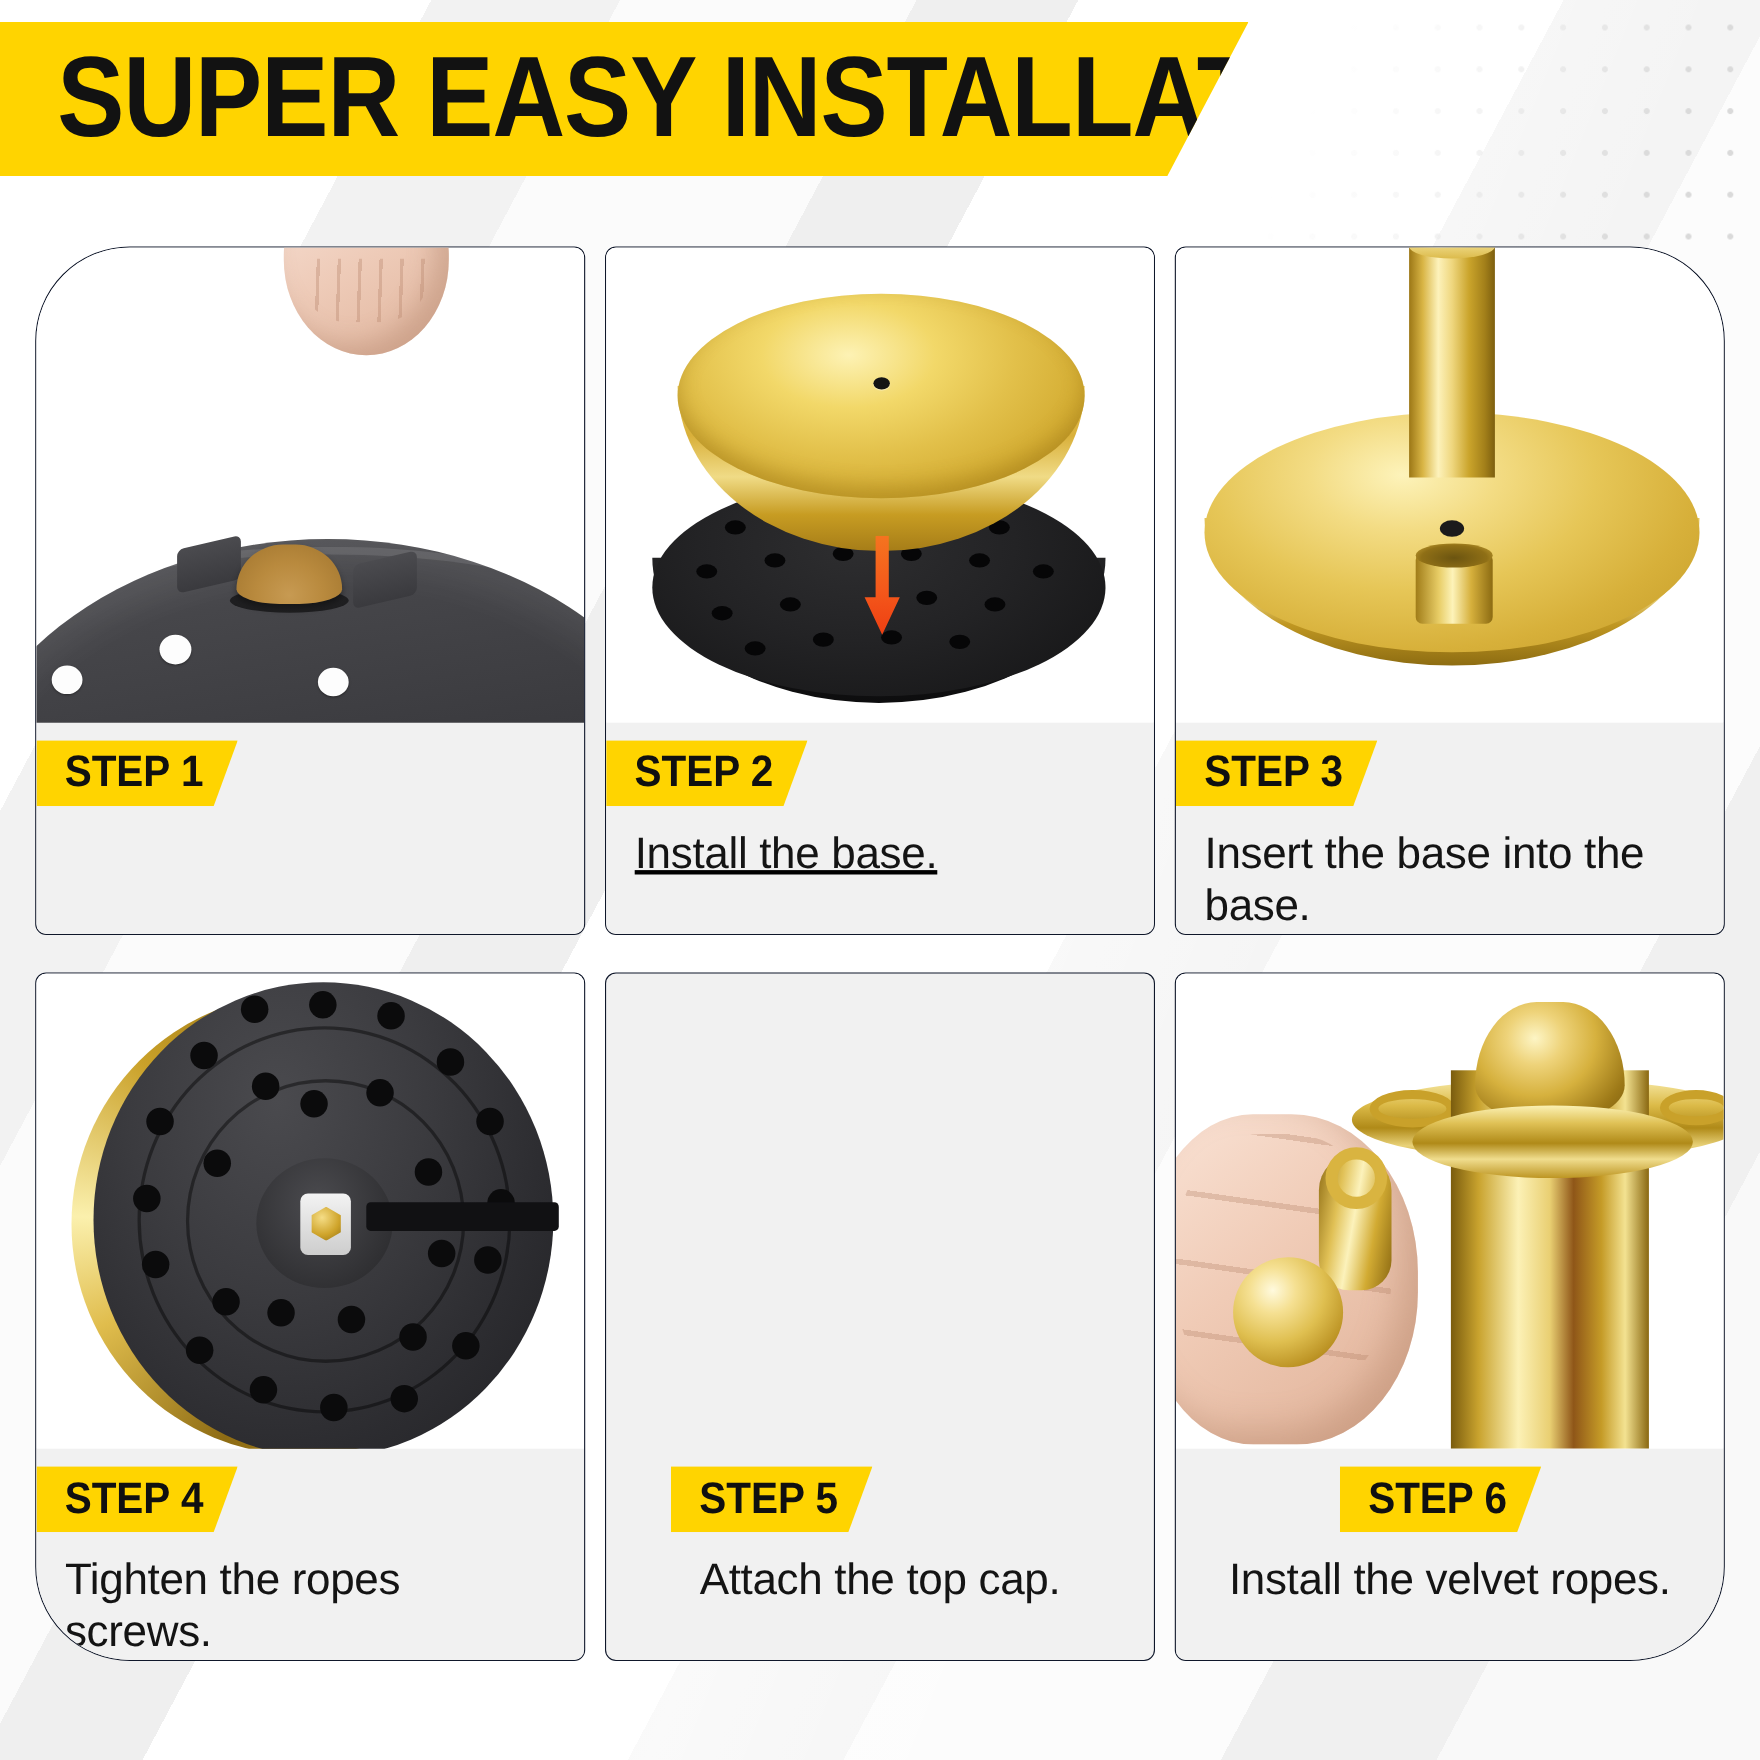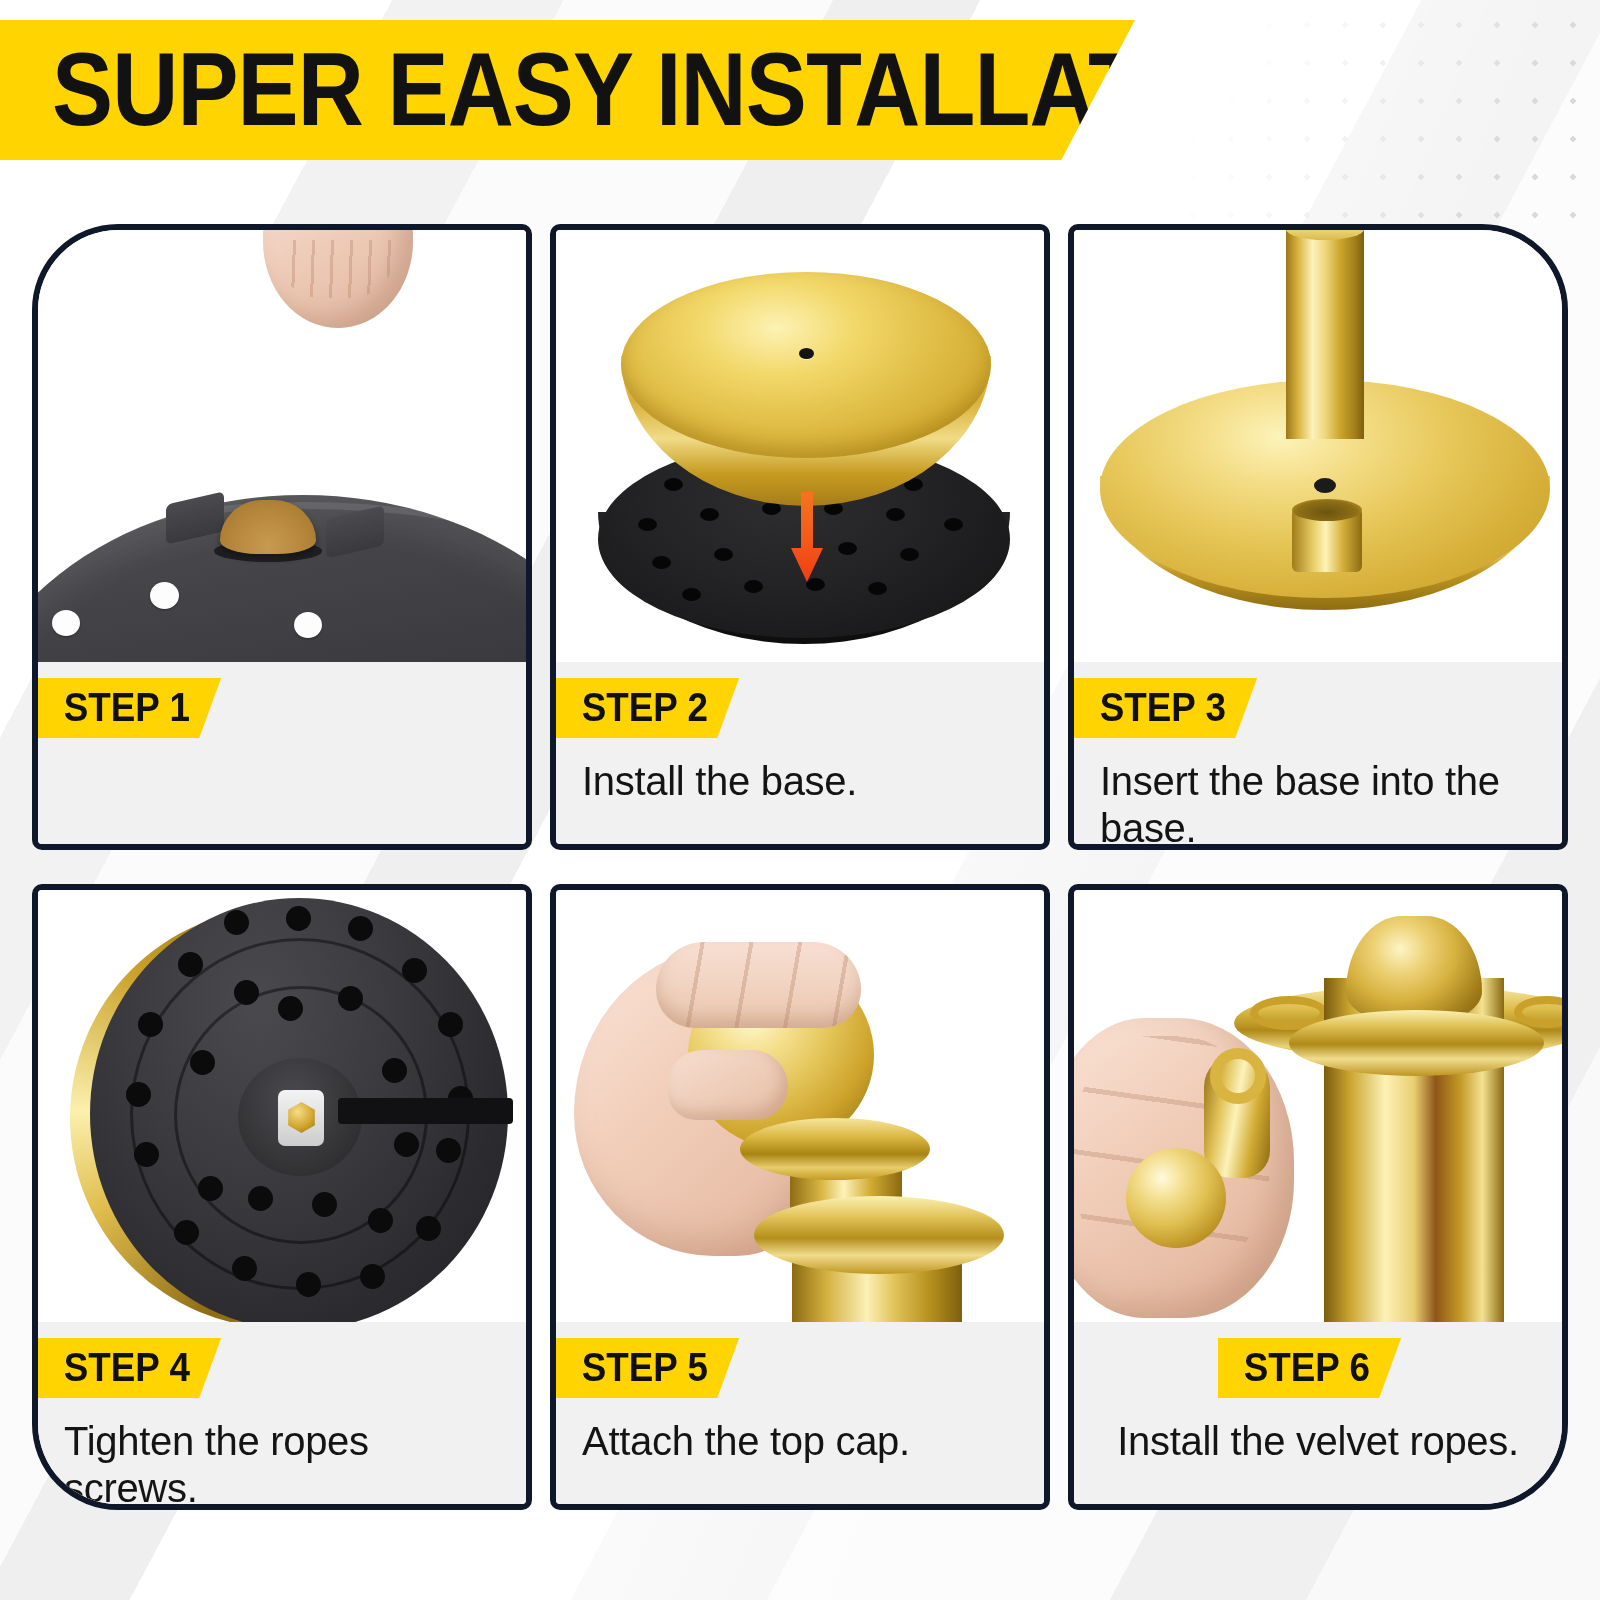--- a/index.html
+++ b/index.html
@@ -77,31 +77,31 @@
     display:grid;
     grid-template-columns:repeat(3, 500px);
     grid-template-rows:626px 626px;
     column-gap:18px;
     row-gap:34px;
   }
 
   .card{
     position:relative;
     background:#f1f1f1;
-    border:6px solid #0f172a;
+    border:1px solid #0f172a;
     border-radius:10px 10px 86px 10px;
     overflow:hidden;
     display:flex;
     flex-direction:column;
   }
   .card.r1{ border-radius:86px 10px 10px 10px; }
-  .card.r2{ border-radius:10px 10px 10px 10px; }
+  .card.r2{ border-radius:10px 10px 10px 10px;text-decoration:underline; }
   .card.r3{ border-radius:10px 86px 10px 10px; }
   .card.r4{ border-radius:10px 10px 10px 86px; }
-  .card.r5{ border-radius:10px 10px 10px 10px; }
+  .card.r5{ border-radius:10px 10px 10px 10px;align-items:center; }
   .card.r6{ border-radius:10px 10px 86px 10px;text-align:center; }
 
   .photo{
     position:relative;
     height:432px;
     background:#ffffff;
     overflow:hidden;
     flex:none;
   }
 

